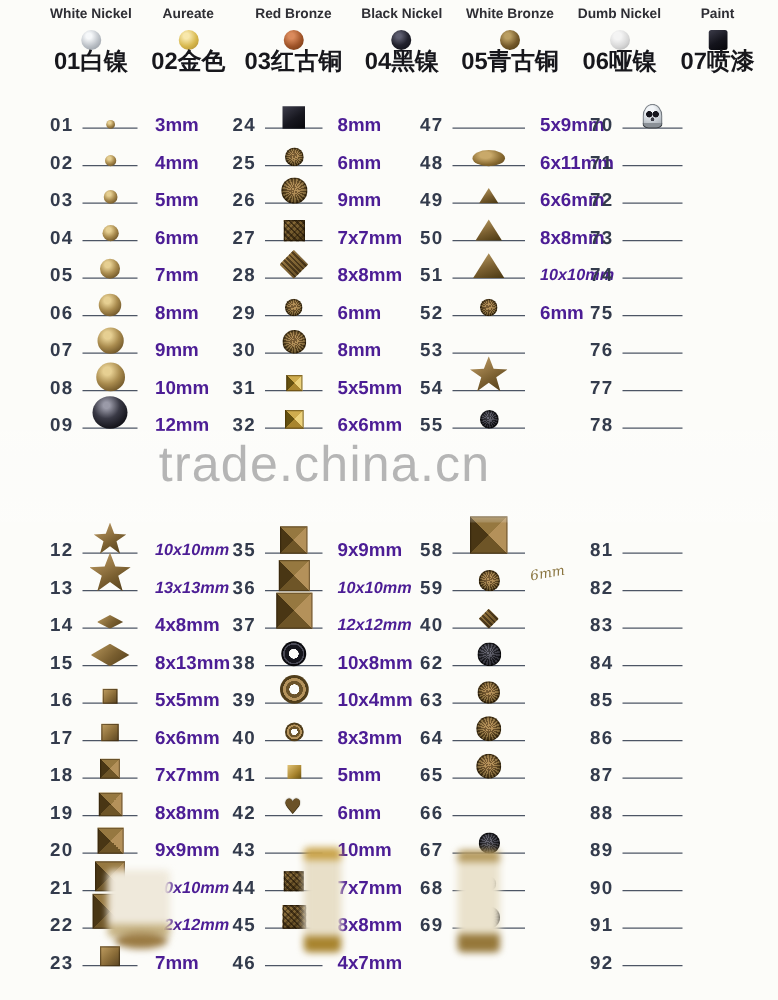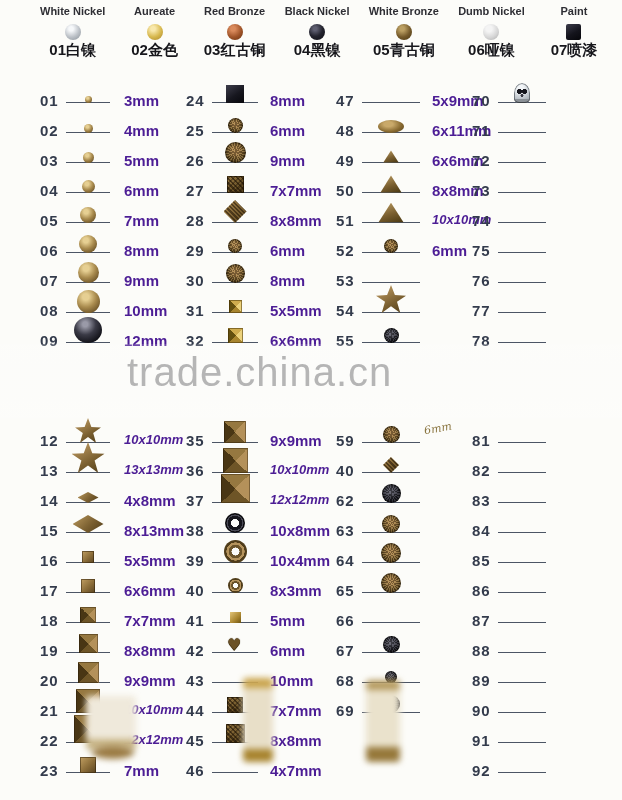--- a/index.html
+++ b/index.html
@@ -5,21 +5,21 @@
   html,body{margin:0;padding:0;}
   body{width:622px;height:800px;position:relative;background:#fcfcf9;
        font-family:"Liberation Sans",sans-serif;overflow:hidden;}
   .page{position:absolute;inset:0;}
 
   
   .legend{position:absolute;left:40px;right:18px;top:4px;height:62px;
           display:flex;justify-content:space-between;}
   .legend-cell{display:flex;flex-direction:column;align-items:center;min-width:60px;}
   .legend-label{font-size:11px;font-weight:bold;color:#2e2e34;white-space:nowrap;line-height:14px;}
-  .legend-cn{font-size:15px;font-weight:bold;color:#17171c;white-space:nowrap;line-height:16px;margin-top:2px;text-align:center;}
+  .legend-cn{font-size:19px;font-weight:bold;color:#17171c;white-space:nowrap;line-height:16px;margin-top:2px;text-align:center;}
   .sw{width:16px;height:16px;margin-top:6px;border-radius:50%;}
   .sw.silver{background:radial-gradient(circle at 38% 30%,#f6f8fa 0 15%,#bcc1c7 55%,#878e96);}
   .sw.gold{background:radial-gradient(circle at 38% 30%,#f8e8ac 0 15%,#d7b84e 55%,#a8842a);}
   .sw.copper{background:radial-gradient(circle at 38% 30%,#da8a5c 0 15%,#a05429 55%,#66300f);}
   .sw.black{background:radial-gradient(circle at 38% 30%,#5e5e70 0 12%,#23232e 50%,#0c0c12);}
   .sw.green-bronze{background:radial-gradient(circle at 38% 30%,#bb9f62 0 15%,#74592a 55%,#46350f);}
   .sw.matte-silver{background:radial-gradient(circle at 38% 30%,#f4f4f4 0 20%,#d5d5d5 60%,#a8a8a8);}
   .sw.paint{border-radius:2px;width:15px;height:16px;
             background:linear-gradient(150deg,#3c3c4a 0%,#14141c 55%,#06060a);}
 
@@ -448,20 +448,25 @@
           <span class="rule" style="width: 58px;"></span>
           <span class="shape star" style="width: 30px; height: 28px; left: 40px;"></span>
         </div>
         <div class="row">
           <span class="num">55</span>
           <span class="rule" style="width: 58px;"></span>
           <span class="shape button-dark" style="width: 15px; height: 15px; left: 47.5px;"></span>
         </div>
         <div class="gap"></div>
         <div class="row">
+          <span class="num">58</span>
+          <span class="rule" style="width: 58px;"></span>
+          <span class="shape pyramid" style="width: 30px; height: 30px; left: 40px;"></span>
+        </div>
+        <div class="row">
           <span class="num">59</span>
           <span class="rule" style="width: 58px;"></span>
           <span class="shape button" style="width: 17px; height: 17px; left: 46.5px;"></span>
           <span class="note" style="left: 88px;">6mm</span>
         </div>
         <div class="row">
           <span class="num">40</span>
           <span class="rule" style="width: 58px;"></span>
           <span class="shape diamond-pattern" style="width: 16px; height: 16px; left: 47px;"></span>
         </div>

